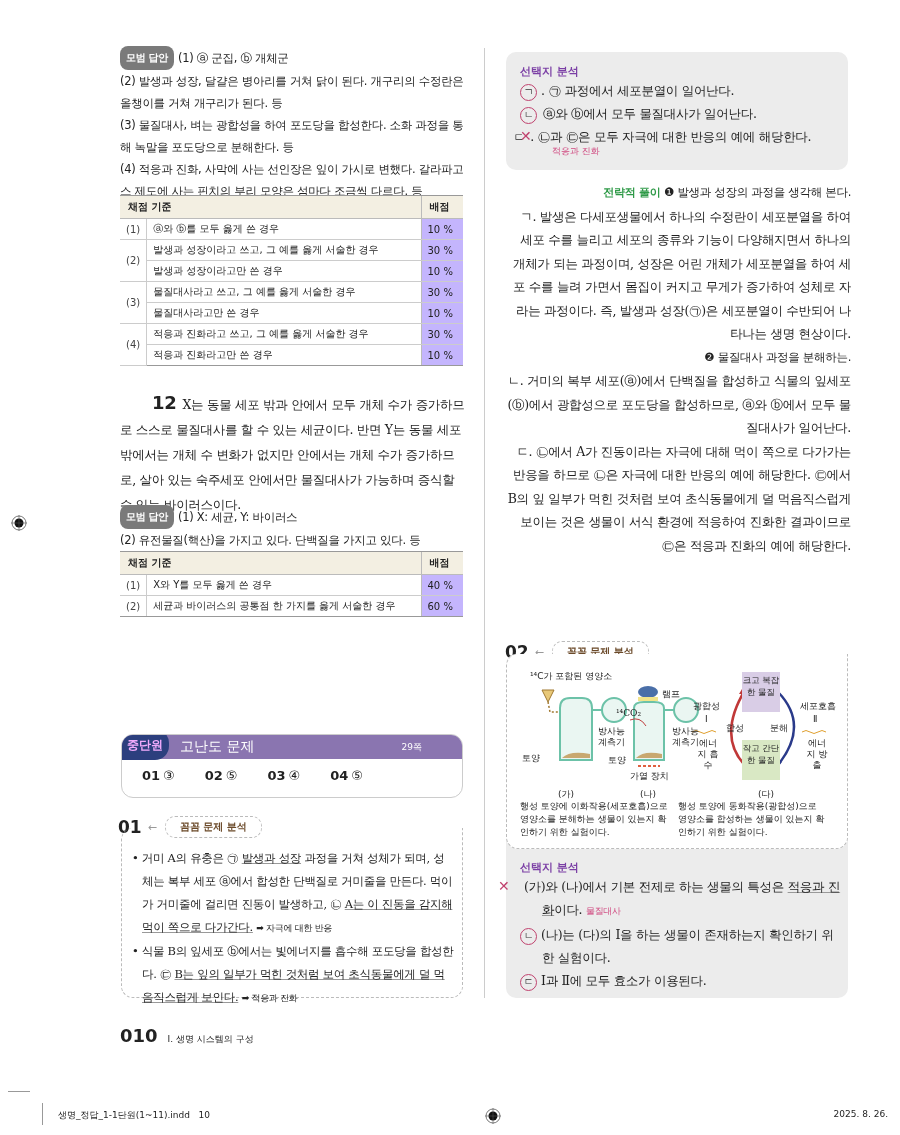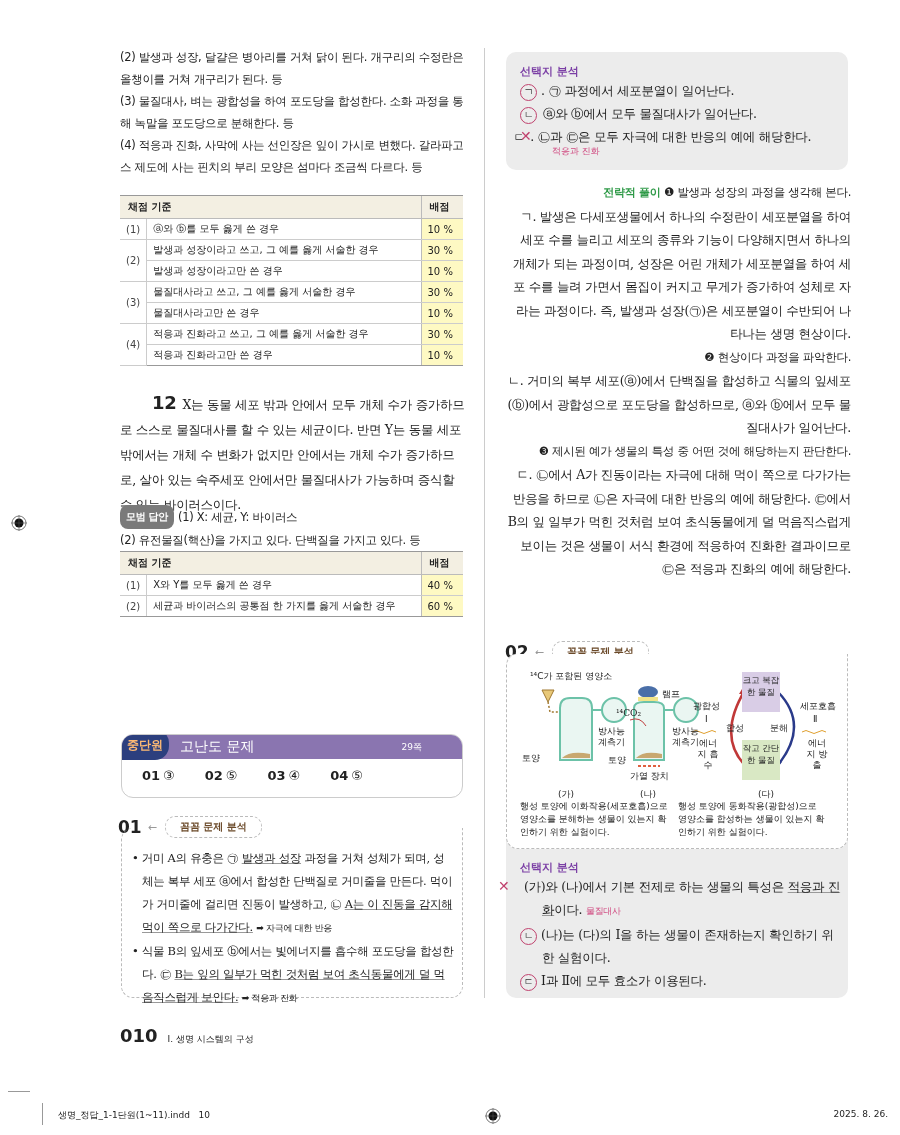--- a/index.html
+++ b/index.html
@@ -7,27 +7,27 @@
   .abs { position: absolute; }
   .sans { font-family: "DejaVu Sans", "Liberation Sans", sans-serif; }
   .serif { font-family: "DejaVu Serif", "Liberation Serif", serif; }
   .badge { display: inline-block; background: #7a7a7a; color: #fff; font-size: 10px; font-weight: bold; border-radius: 8px; padding: 1px 6px; margin-right: 4px; vertical-align: 1px; }
   .ans-line { font-size: 11.5px; line-height: 22px; letter-spacing: -0.3px; }
   table.score { border-collapse: collapse; width: 100%; font-size: 10px; }
   table.score th { background: #f3efe2; text-align: left; font-weight: bold; height: 23px; padding: 0 8px; border-top: 1px solid #999; border-bottom: 1px solid #bbb; }
   table.score th.pt { border-left: 1px solid #bbb; width: 42px; }
   table.score td { height: 21px; padding: 0 6px; border-bottom: 1px solid #ccc; }
   table.score td.num { width: 22px; text-align: center; border-right: 1px solid #ccc; color: #444; }
-  table.score td.pt { background: #fef9c3; border-left: 1px solid #bbb; width: 42px; }
+  table.score td.pt { background: #c4b5fd; border-left: 1px solid #bbb; width: 42px; }
   table.score tr.last td { border-bottom: 1px solid #999; }
   .q12 { font-size: 12.5px; line-height: 25px; letter-spacing: -0.3px; }
   .q12 .qnum { font-family: "DejaVu Sans", sans-serif; font-weight: bold; font-size: 18px; margin-right: 6px; margin-left: 32px; }
   .mid-box { border: 1px solid #ccc; border-radius: 12px; overflow: hidden; }
   .mid-head { background: #8a75b0; height: 24px; position: relative; color: #fff; }
-  .mid-tag { position: absolute; left: -1px; top: -6px; background: #2c3f7e; color: #fdba74; font-weight: bold; font-size: 12px; padding: 8px 6px 6px 6px; border-radius: 14px 14px 14px 0; }
+  .mid-tag { position: absolute; left: -1px; top: -6px; background: #2c3f7e; color: #f0abfc; font-weight: bold; font-size: 12px; padding: 8px 6px 6px 6px; border-radius: 14px 14px 14px 0; }
   .mid-title { position: absolute; left: 58px; top: 3px; font-weight: normal; font-size: 14px; text-align: center; }
   .mid-page { position: absolute; right: 40px; top: 6px; font-size: 9px; }
   .mid-ans { height: 32px; display: flex; align-items: center; padding-left: 20px; gap: 30px; font-size: 13px; }
   .mid-ans b { font-weight: bold; margin-right: 3px; }
   .ana-box { border: 1px dashed #bbb; border-radius: 12px; }
   .ana-head { display: flex; align-items: center; }
   .ana-num { font-weight: bold; font-size: 17px; }
   .ana-label { font-size: 10px; font-weight: bold; color: #6b4a2a; border: 1px dashed #bbb; border-radius: 10px; padding: 3px 14px; margin-left: 8px; background: #fff; }
   .bullet { font-size: 11.5px; line-height: 23px; letter-spacing: -0.3px; padding-left: 12px; text-indent: -10px; }
   .u { text-decoration: underline; text-decoration-color: #999; }
@@ -42,20 +42,21 @@
   .strat .green { color: #2f9a48; font-weight: bold; font-size: 11px; }
   .strat .step { font-size: 11.5px; }
   .diag { position: absolute; }
   .dlbl { position: absolute; font-size: 9px; white-space: nowrap; }
   .pbox { position: absolute; width: 38px; height: 40px; font-size: 8.5px; text-align: center; line-height: 12px; padding-top: 2px; }
 </style>
 </head>
 <body>
 
 <div class="abs" style="left:120px; top:46px; width:345px;">
+  <div class="ans-line"><span class="badge">모범 답안</span><span>(1) ⓐ 군집, ⓑ 개체군</span></div>
   <div class="ans-line">(2) 발생과 성장, 달걀은 병아리를 거쳐 닭이 된다. 개구리의 수정란은 올챙이를 거쳐 개구리가 된다. 등</div>
   <div class="ans-line">(3) 물질대사, 벼는 광합성을 하여 포도당을 합성한다. 소화 과정을 통해 녹말을 포도당으로 분해한다. 등</div>
   <div class="ans-line">(4) 적응과 진화, 사막에 사는 선인장은 잎이 가시로 변했다. 갈라파고스 제도에 사는 핀치의 부리 모양은 섬마다 조금씩 다르다. 등</div>
 </div>
 
 <div class="abs" style="left:120px; top:195px; width:343px;">
   <table class="score">
     <tbody>
         <tr>
           <th colspan="2">채점 기준</th>
@@ -161,23 +162,22 @@
   <div class="sel-title">선택지 분석</div>
   <div class="choice serif"><span class="circ sans">ㄱ</span>.<span style="margin-left:4px;">㉠ 과정에서 세포분열이 일어난다.</span></div>
   <div class="choice serif"><span class="circ sans">ㄴ</span><span style="margin-left:2px;">ⓐ와 ⓑ에서 모두 물질대사가 일어난다.</span></div>
   <div class="choice serif"><span class="xmark sans">✕</span><span style="margin-left:-22px; margin-right:6px; font-size:11px;">ㄷ</span>.<span style="margin-left:4px;">㉡과 ㉢은 모두 자극에 대한 반응의 예에 해당한다.</span></div>
   <div class="pink" style="margin-left:32px; margin-top:-4px;">적응과 진화</div>
 </div>
 
 <div class="abs strat" style="left:506px; top:180px; width:345px;text-align:right;">
   <div class="sans"><span class="green">전략적 풀이</span> <span class="step">❶ 발생과 성장의 과정을 생각해 본다.</span></div>
   <div class="serif">ㄱ. 발생은 다세포생물에서 하나의 수정란이 세포분열을 하여 세포 수를 늘리고 세포의 종류와 기능이 다양해지면서 하나의 개체가 되는 과정이며, 성장은 어린 개체가 세포분열을 하여 세포 수를 늘려 가면서 몸집이 커지고 무게가 증가하여 성체로 자라는 과정이다. 즉, 발생과 성장(㉠)은 세포분열이 수반되어 나타나는 생명 현상이다.</div>
-  <div class="sans step">❷ 현상이다 과정을 파악한다.</div>
+  <div class="sans step">❷ 물질대사 과정을 분해하는.</div>
   <div class="serif">ㄴ. 거미의 복부 세포(ⓐ)에서 단백질을 합성하고 식물의 잎세포(ⓑ)에서 광합성으로 포도당을 합성하므로, ⓐ와 ⓑ에서 모두 물질대사가 일어난다.</div>
-  <div class="sans step">❸ 제시된 예가 생물의 특성 중 어떤 것에 해당하는지 판단한다.</div>
   <div class="serif">ㄷ. ㉡에서 A가 진동이라는 자극에 대해 먹이 쪽으로 다가가는 반응을 하므로 ㉡은 자극에 대한 반응의 예에 해당한다. ㉢에서 B의 잎 일부가 먹힌 것처럼 보여 초식동물에게 덜 먹음직스럽게 보이는 것은 생물이 서식 환경에 적응하여 진화한 결과이므로 ㉢은 적응과 진화의 예에 해당한다.</div>
 </div>
 
 <div class="abs ana-head" style="left:505px; top:641px;">
   <span class="ana-num">02</span>
   <span style="color:#999; margin-left:6px; font-size:11px;">←</span>
   <span class="ana-label">꼼꼼 문제 분석</span>
 </div>
 <div class="abs gray-box" style="left:506px; top:654px; width:342px; height:344px;"></div>
 <div class="abs ana-box" style="left:506px; top:654px; width:342px; height:195px; background:#fff; border-top:none; border-top-right-radius:0;"></div>

